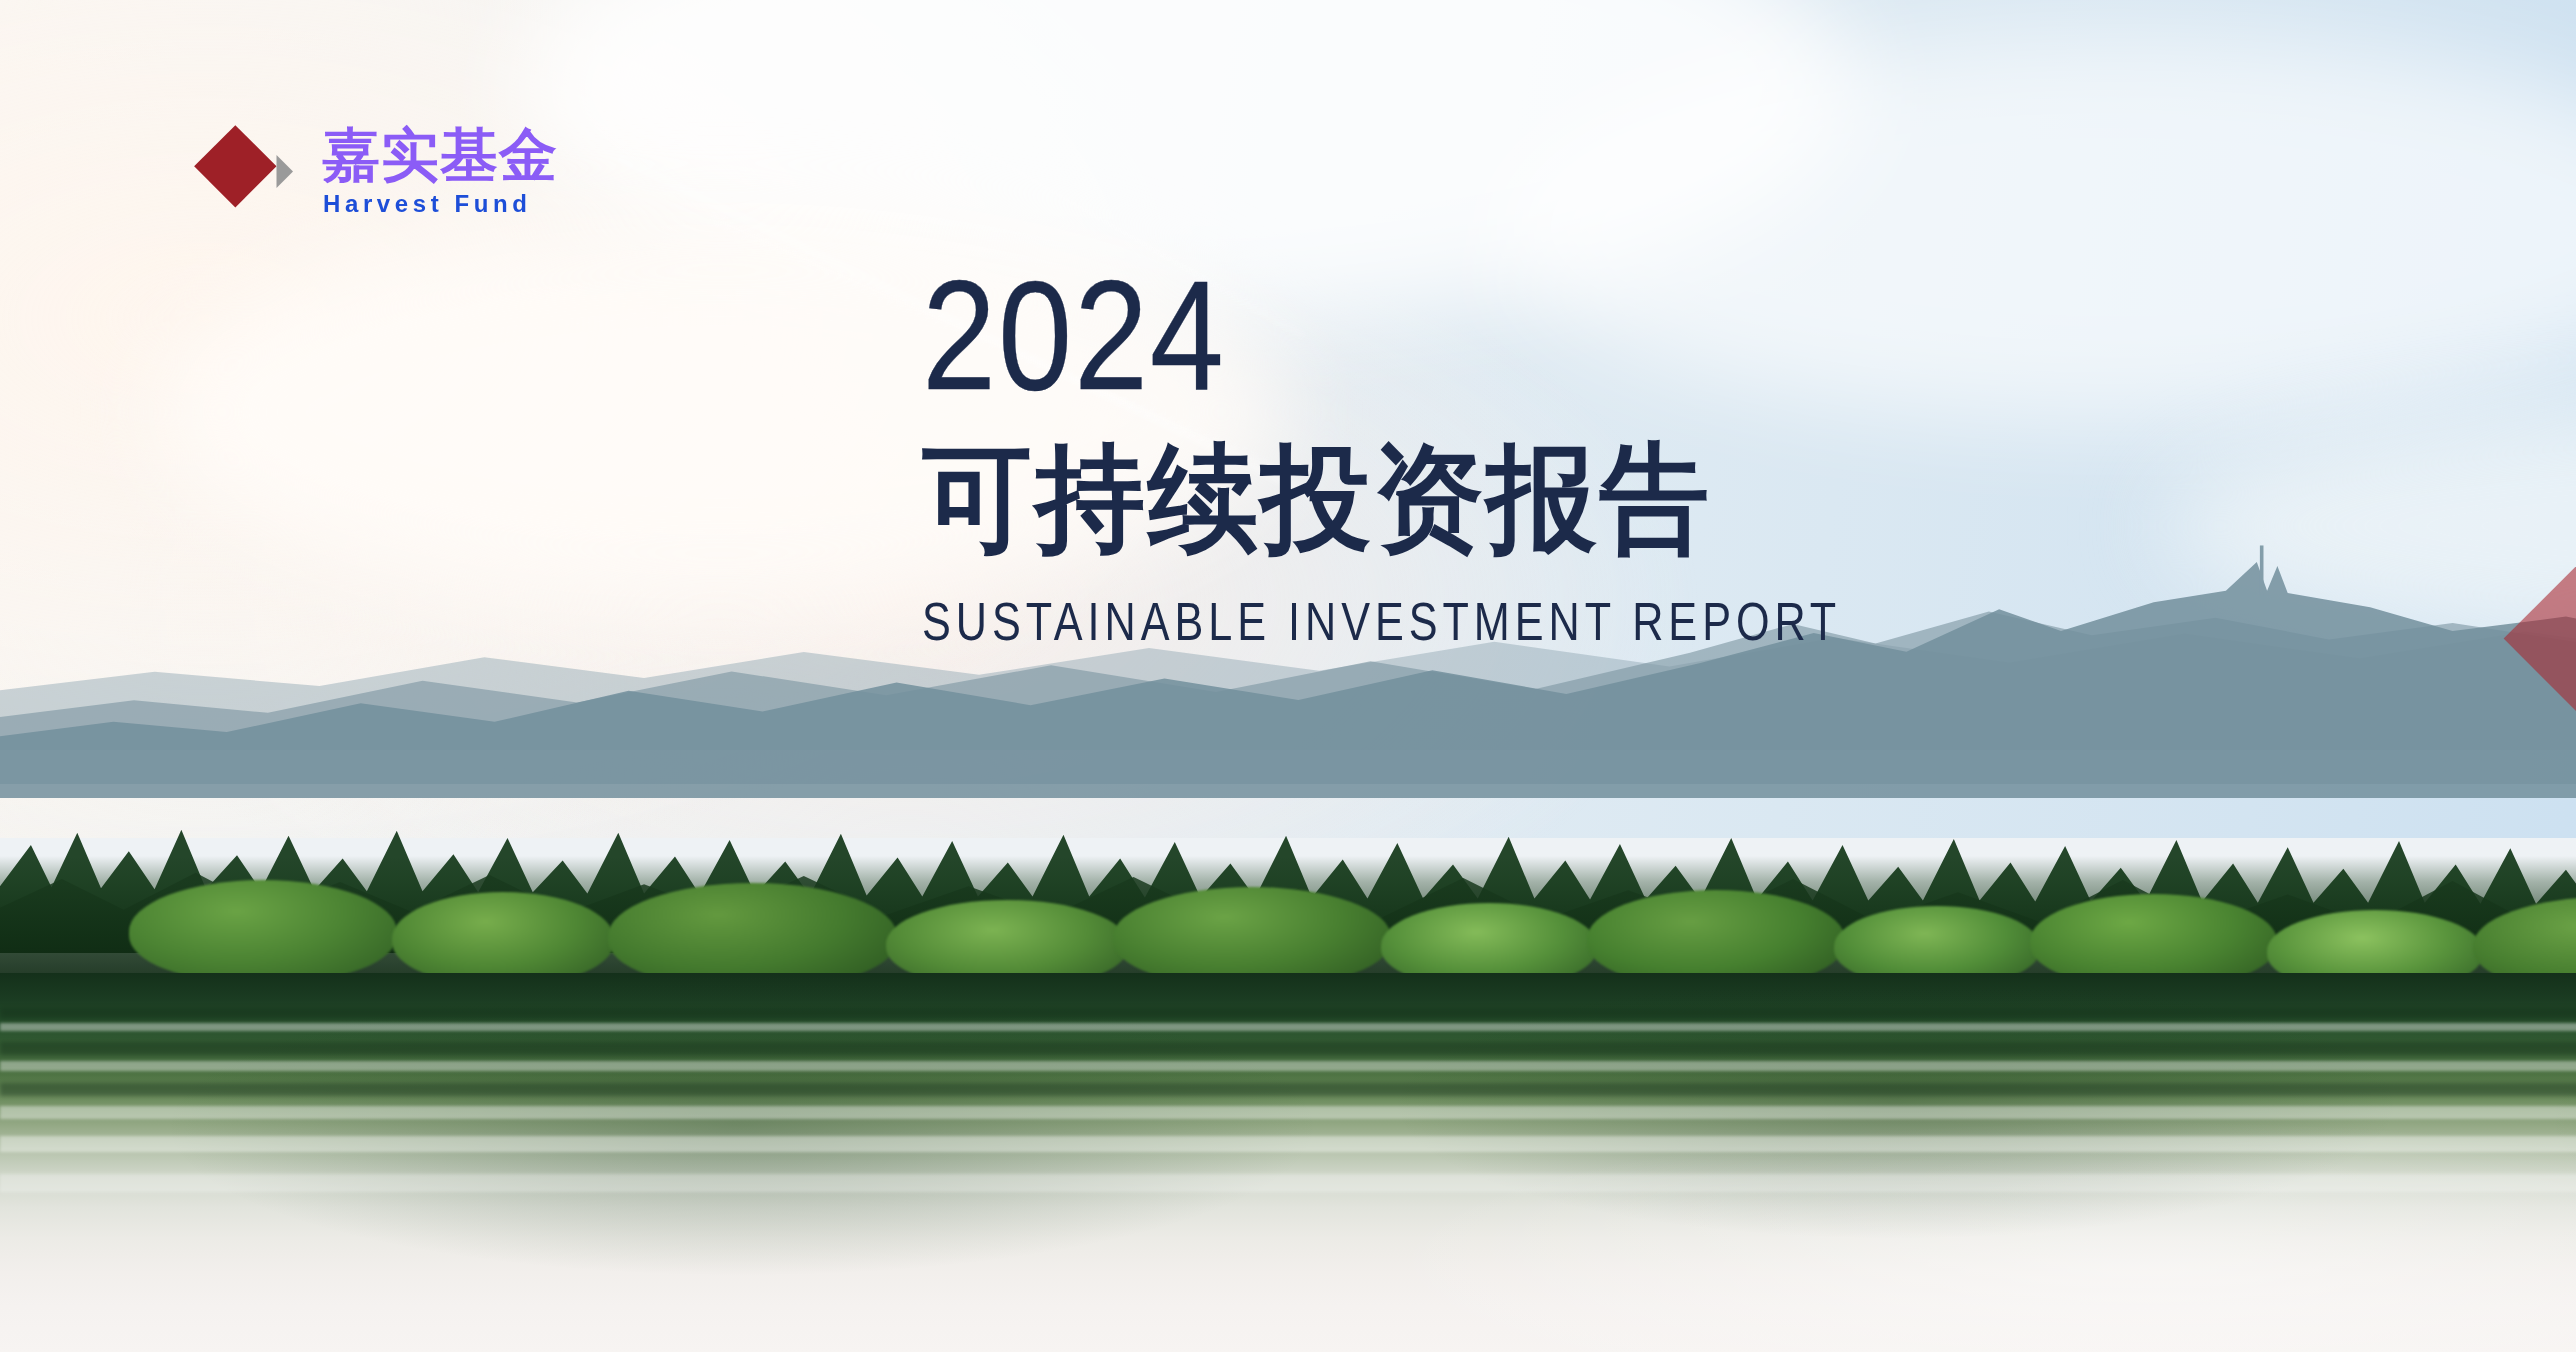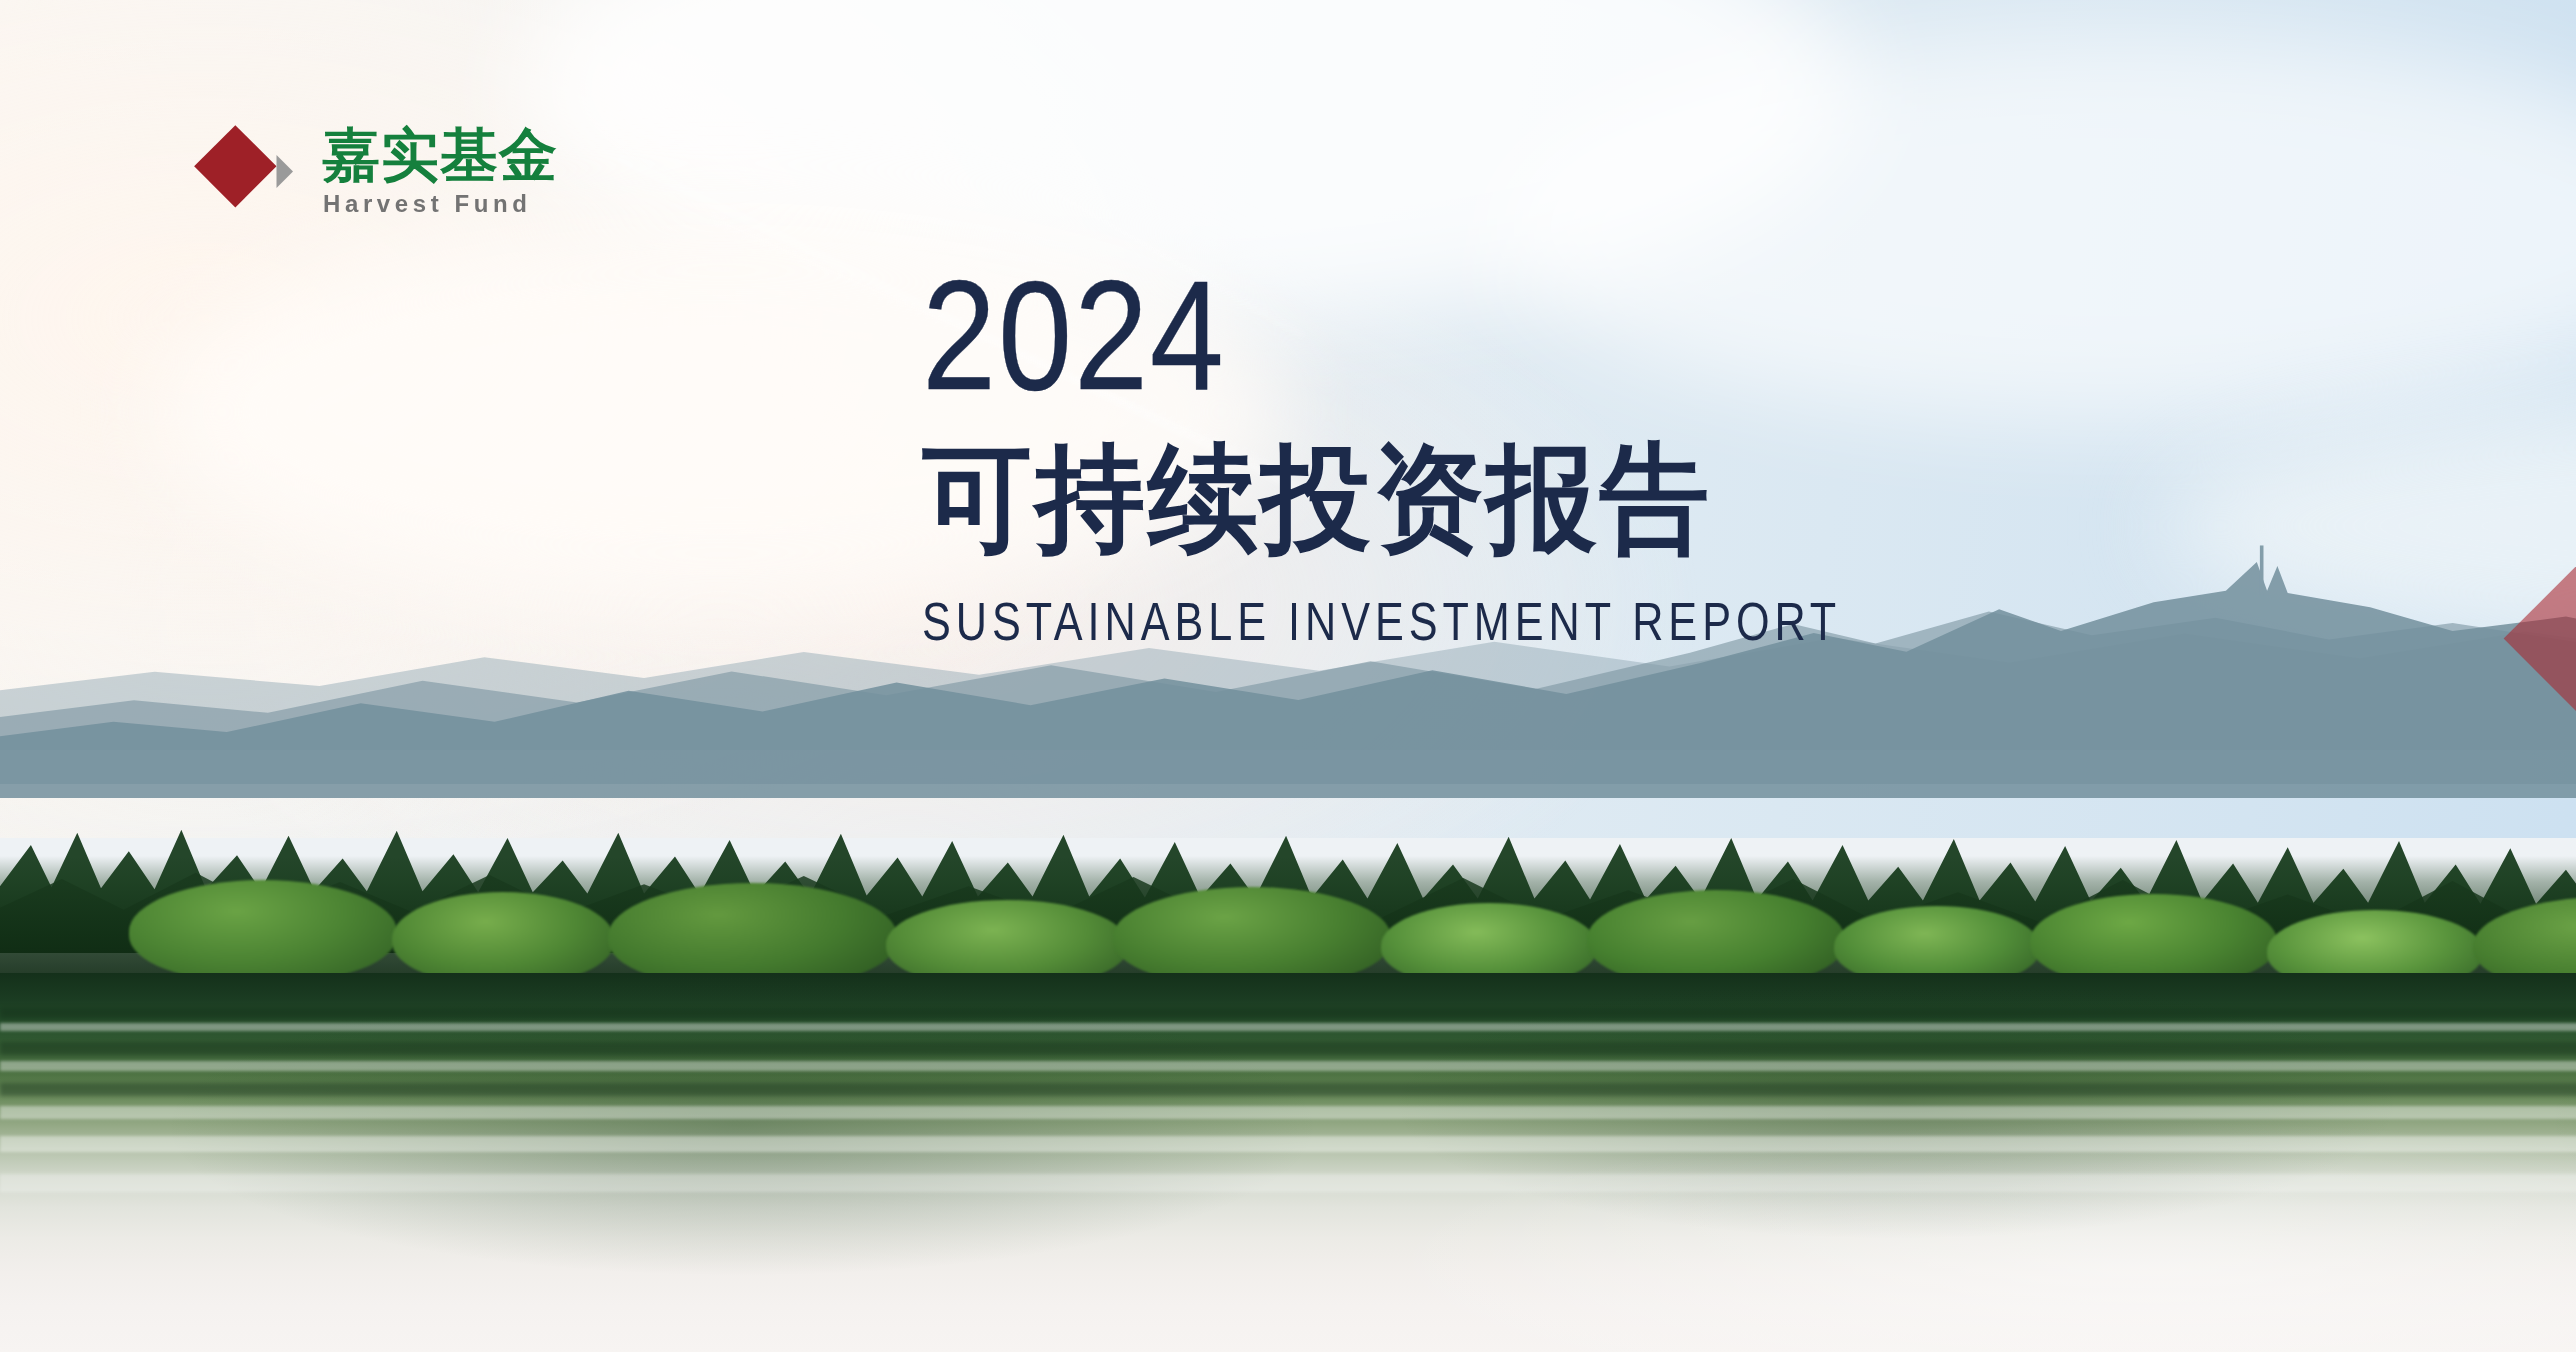--- a/index.html
+++ b/index.html
@@ -107,25 +107,25 @@
 
   
   .logo-lockup{
     position:absolute;left:190px;top:120px;
     display:flex;align-items:center;gap:29px;
   }
   .logo-mark{width:103px;height:103px;flex:0 0 auto;}
   .logo-mark svg{display:block;width:100%;height:100%;}
   .logo-wordmark{display:flex;flex-direction:column;justify-content:center;}
   .logo-cn{
-    font-size:58px;line-height:1.02;font-weight:700;color:#15803d;
+    font-size:58px;line-height:1.02;font-weight:700;color:#8b5cf6;
     letter-spacing:1px;white-space:nowrap;
   }
   .logo-en{
-    font-size:24px;line-height:1.1;font-weight:700;color:#737373;
+    font-size:24px;line-height:1.1;font-weight:700;color:#1d4ed8;
     letter-spacing:4.6px;white-space:nowrap;margin-top:7.2px;padding-left:1px;
   }
 
   
   .title-block{position:absolute;left:922px;top:258px;}
   .title-year{
     font-family:"Liberation Sans","DejaVu Sans",sans-serif;
     font-size:155px;line-height:1;font-weight:300;color:#1c2a4a;
     letter-spacing:2.1px;transform:scaleX(0.86);transform-origin:left top;
     -webkit-text-stroke:0.3px #1c2a4a;

